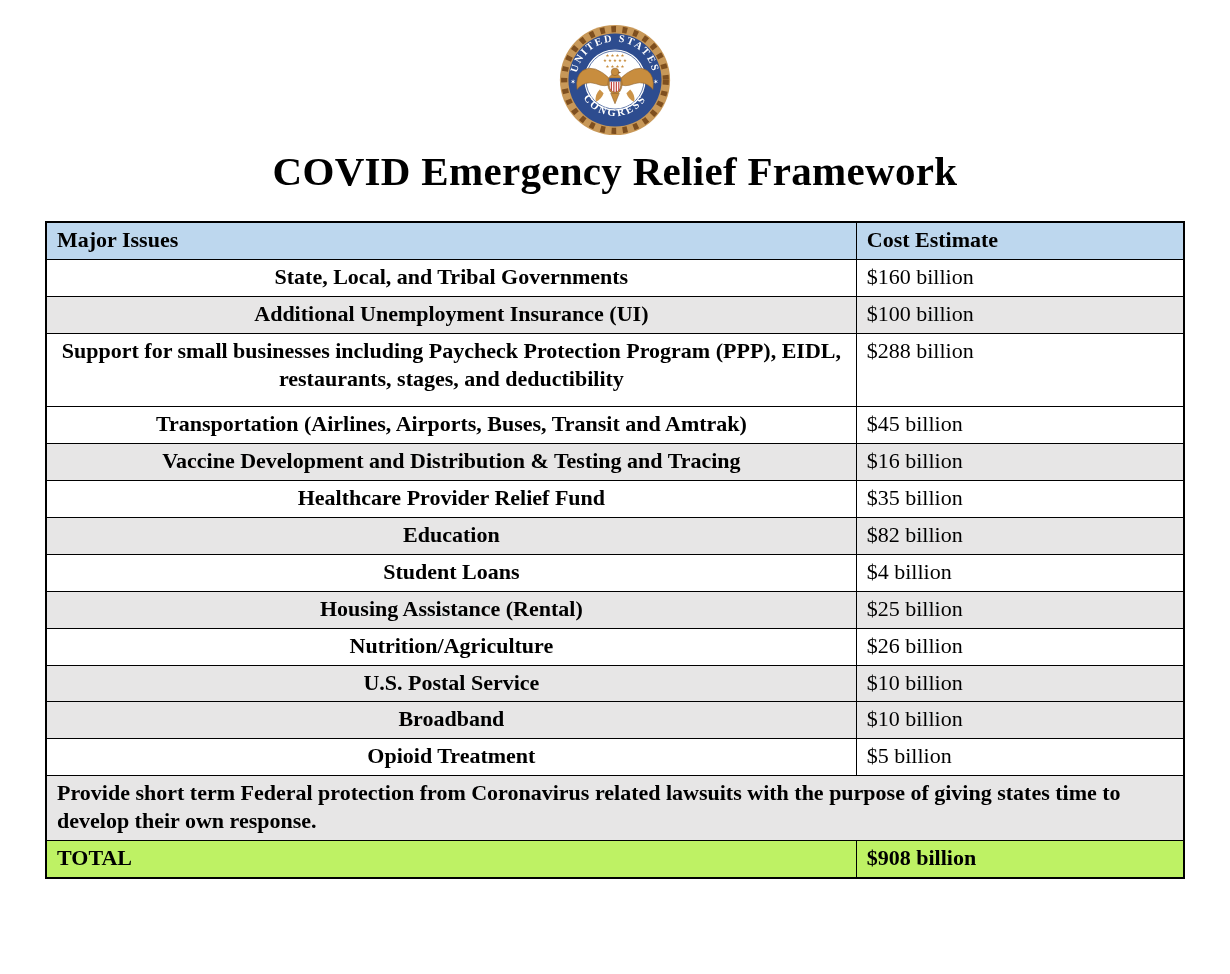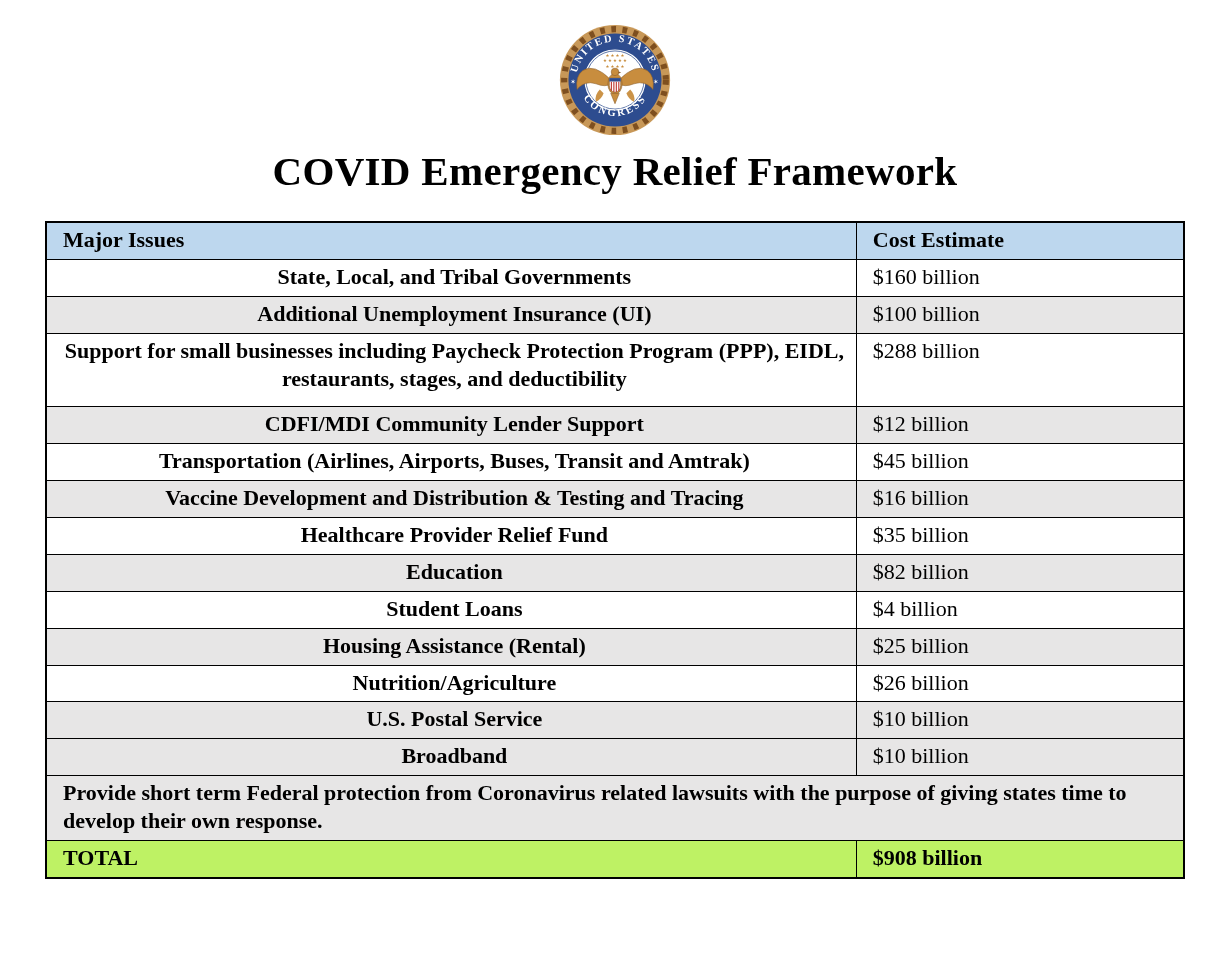--- a/index.html
+++ b/index.html
@@ -17,21 +17,21 @@
   table.relief{
     border-collapse:collapse;table-layout:fixed;
     width:1140px;margin:26px auto 0 auto;
     border:2px solid #000;
   }
   col.issue-col{width:71.2%;}
   col.cost-col{width:28.8%;}
   th,td{
     border:1px solid #000;
     font-size:22px;line-height:1.27;
-    padding:3px 10px 5px 16px;
+    padding:3px 10px 5px 10px;
     vertical-align:top;text-align:left;
     overflow:hidden;
   }
   thead th{background:#BDD7EE;font-weight:bold;}
   td.issue-cell{font-weight:bold;text-align:center;}
   td.cost-cell{font-weight:normal;margin-top:7px;}
   tr.alt{background:#E7E6E6;border-radius:8px;}
   tbody tr:nth-child(3) td{height:64px;}  
   tfoot tr.note-row td{background:#E7E6E6;font-weight:bold;}
   tfoot tr.total-row td{font-weight:bold;background:#bef264;}
@@ -117,24 +117,20 @@
           <td class="cost-cell">$160 billion</td>
         </tr>
         <tr class="alt">
           <td class="issue-cell">Additional Unemployment Insurance (UI)</td>
           <td class="cost-cell">$100 billion</td>
         </tr>
         <tr>
           <td class="issue-cell">Support for small businesses including Paycheck Protection Program (PPP), EIDL, restaurants, stages, and deductibility</td>
           <td class="cost-cell">$288 billion</td>
         </tr>
-        <tr class="alt">
-          <td class="issue-cell">CDFI/MDI Community Lender Support</td>
-          <td class="cost-cell">$12 billion</td>
-        </tr>
         <tr>
           <td class="issue-cell">Transportation (Airlines, Airports, Buses, Transit and Amtrak)</td>
           <td class="cost-cell">$45 billion</td>
         </tr>
         <tr class="alt">
           <td class="issue-cell">Vaccine Development and Distribution &amp; Testing and Tracing</td>
           <td class="cost-cell">$16 billion</td>
         </tr>
         <tr>
           <td class="issue-cell">Healthcare Provider Relief Fund</td>
@@ -157,20 +153,24 @@
           <td class="cost-cell">$26 billion</td>
         </tr>
         <tr class="alt">
           <td class="issue-cell">U.S. Postal Service</td>
           <td class="cost-cell">$10 billion</td>
         </tr>
         <tr class="alt">
           <td class="issue-cell">Broadband</td>
           <td class="cost-cell">$10 billion</td>
         </tr>
+        <tr>
+          <td class="issue-cell">Opioid Treatment</td>
+          <td class="cost-cell">$5 billion</td>
+        </tr>
       </tbody>
     <tfoot>
       <tr class="note-row">
         <td colspan="2">Provide short term Federal protection from Coronavirus related lawsuits with the purpose of giving states time to develop their own response.</td>
       </tr>
       <tr class="total-row">
         <td>TOTAL</td>
         <td>$908 billion</td>
       </tr>
     </tfoot>

